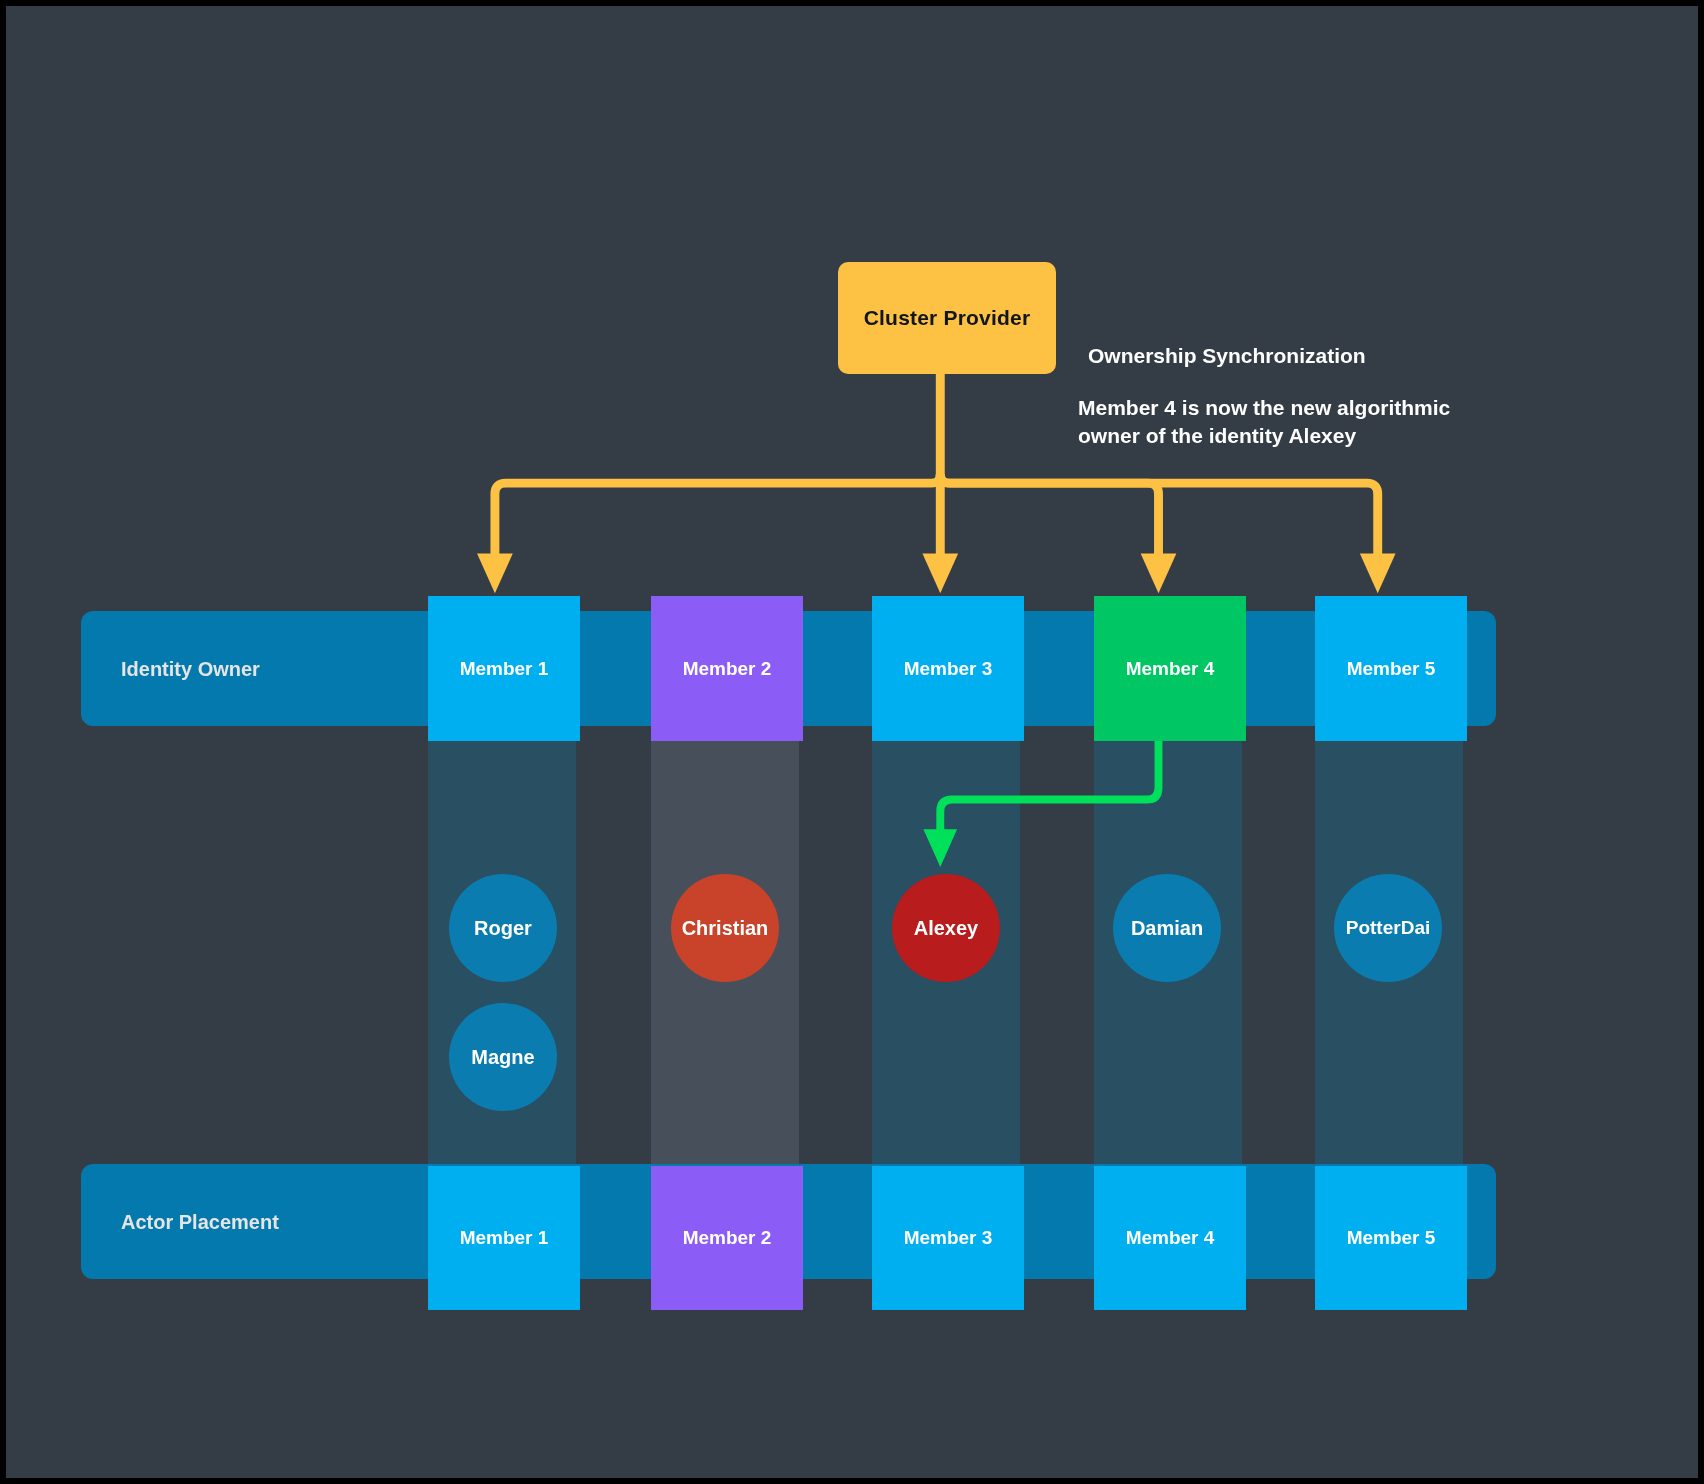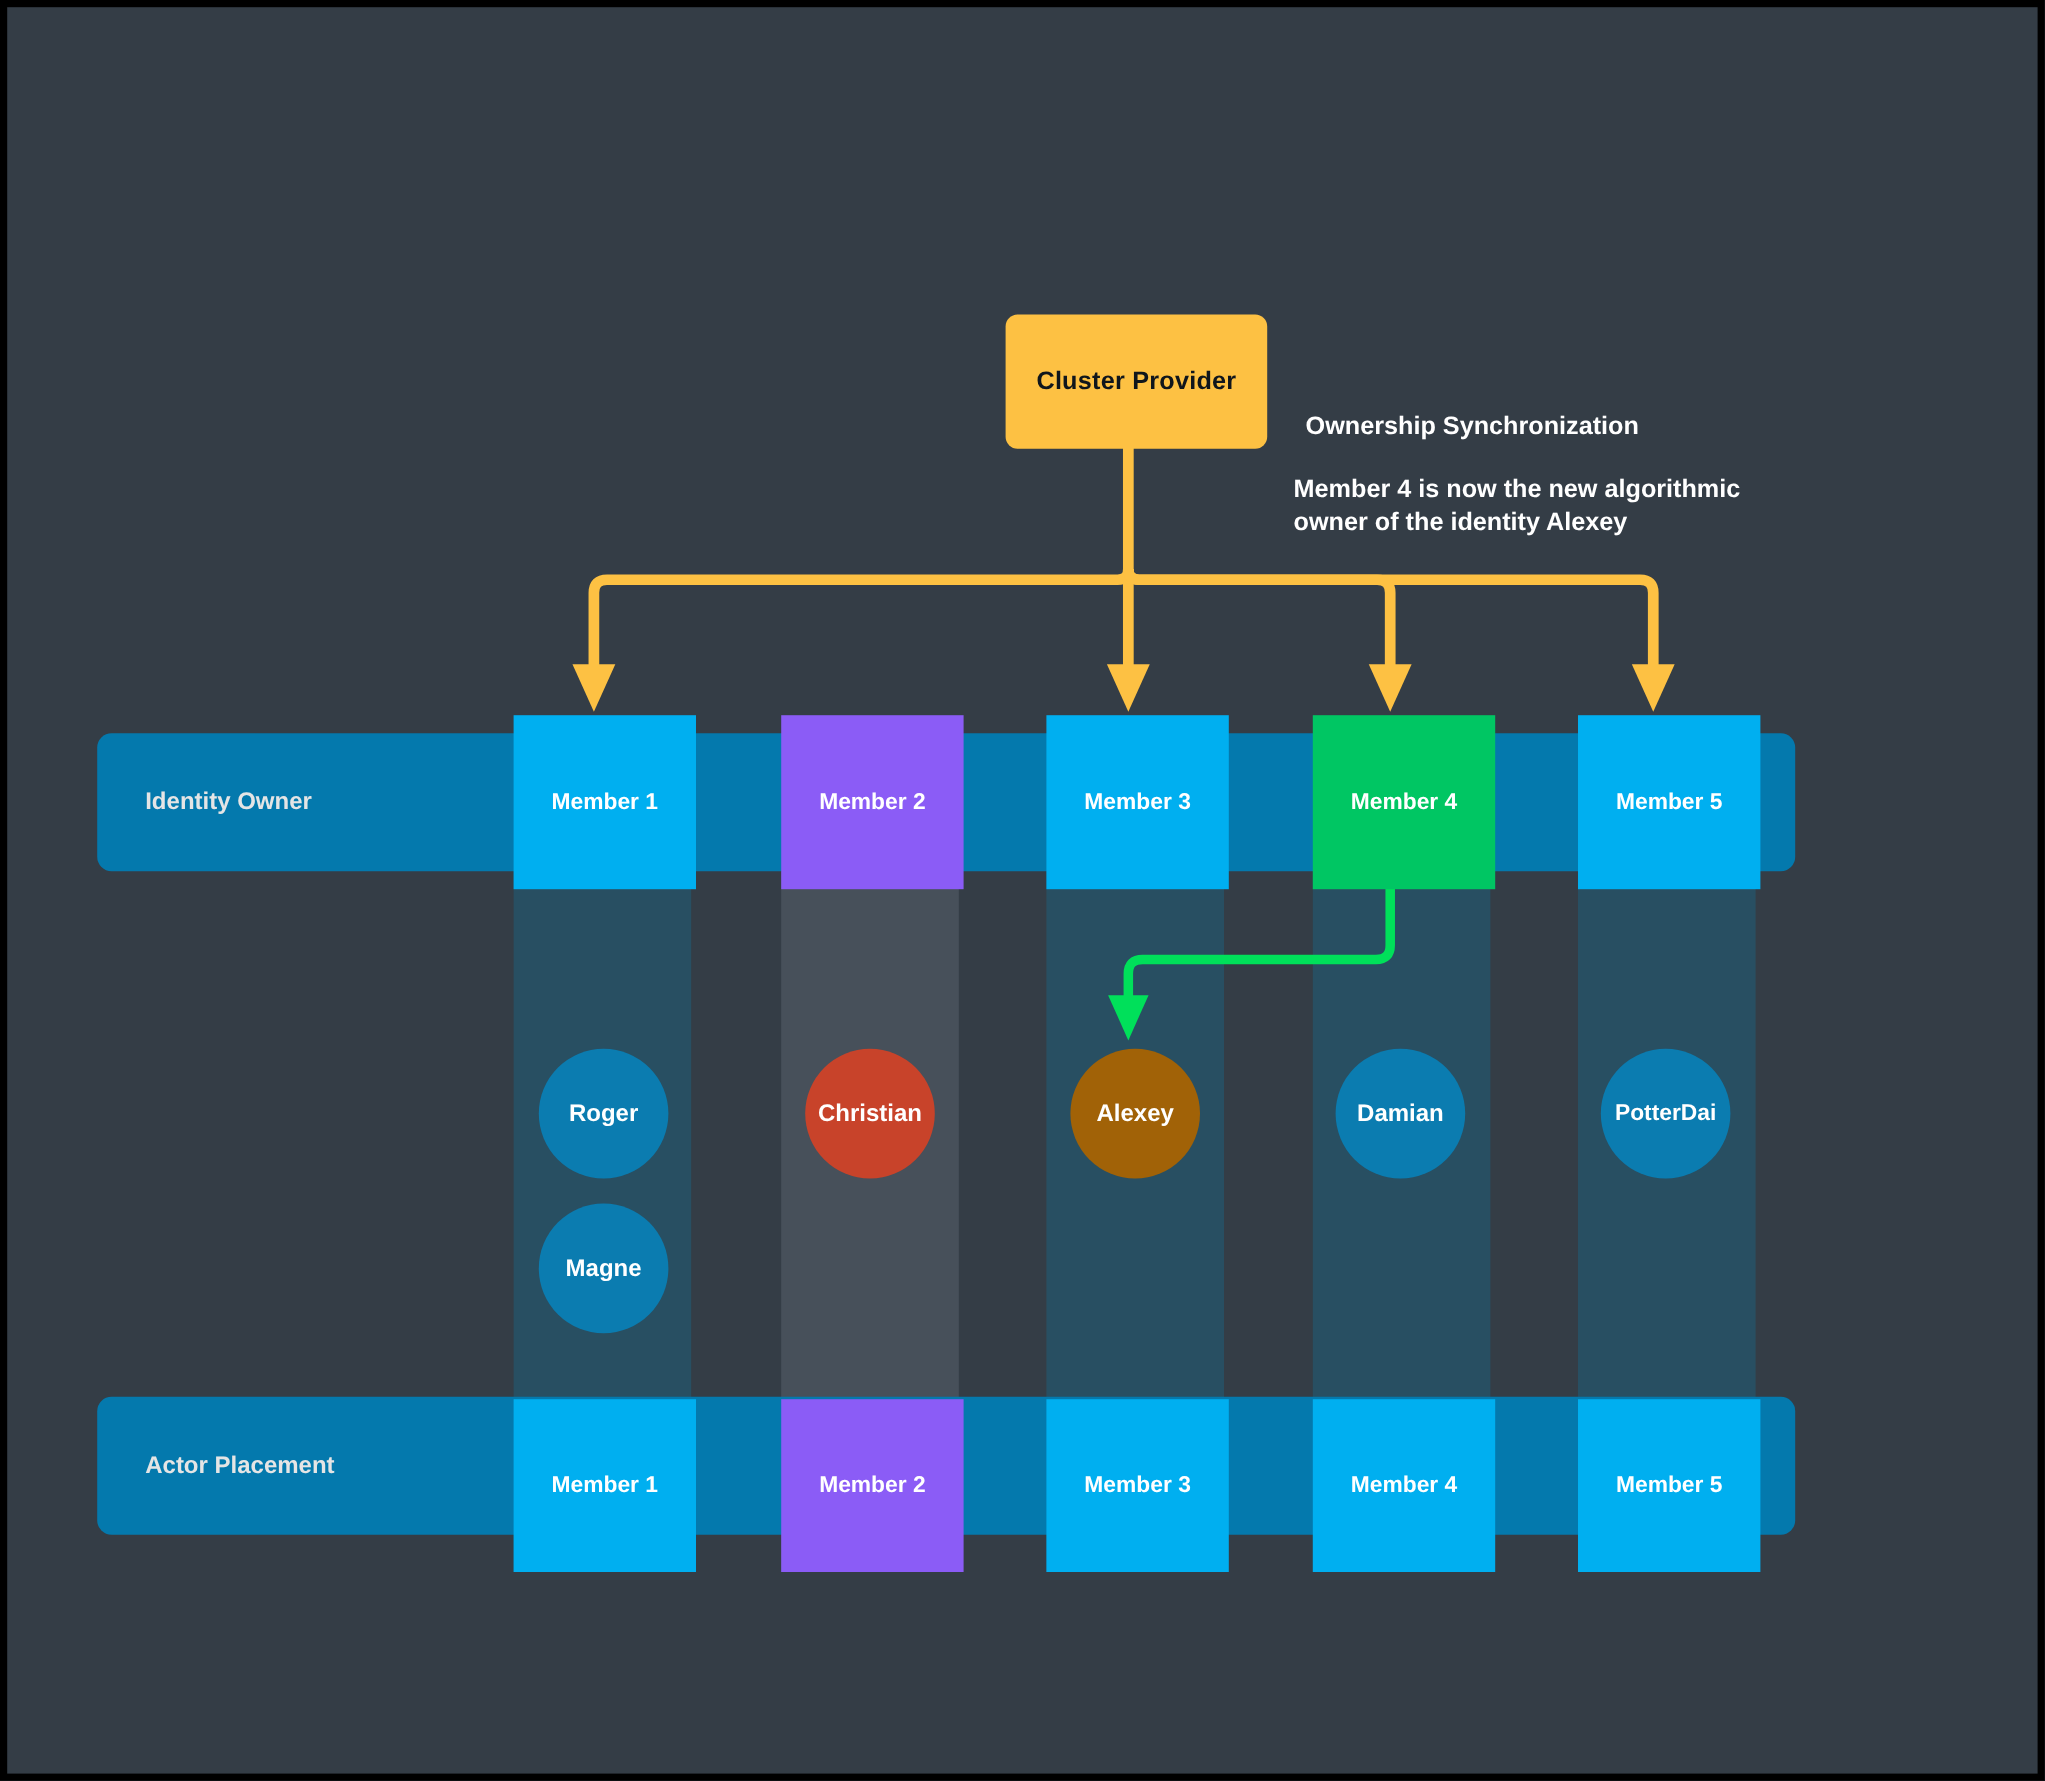--- a/index.html
+++ b/index.html
@@ -79,21 +79,21 @@
   
   .actor{
     position:absolute;
     border-radius:50%;
     display:flex;align-items:center;justify-content:center;
     color:#ffffff;font-weight:bold;
     text-align:center;
   }
   .a-blue{background:#0b7cb0;}
   .a-red{background:#c8432a;}
-  .a-green{background:#a16207;}
+  .a-green{background:#b91c1c;}
 </style>
 </head>
 <body>
 
 <div id="stage">
 
   <div class="col-strip normal" style="left:422px;top:720px;height:584px;"></div>
   <div class="col-strip dead" style="left:645px;top:720px;height:584px;"></div>
   <div class="col-strip normal" style="left:866px;top:720px;height:584px;"></div>
   <div class="col-strip normal" style="left:1088px;top:720px;height:584px;"></div>

